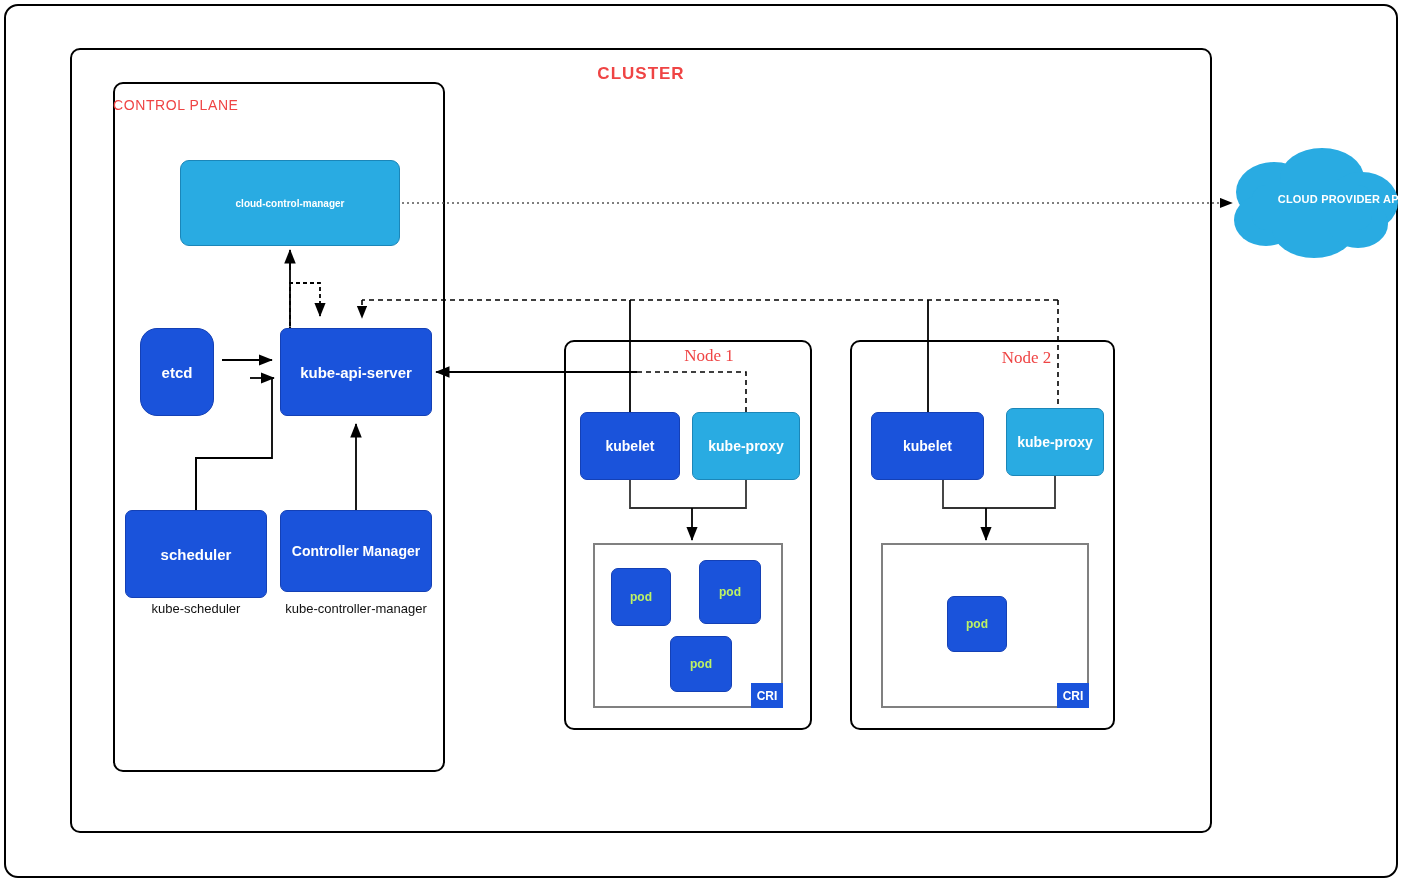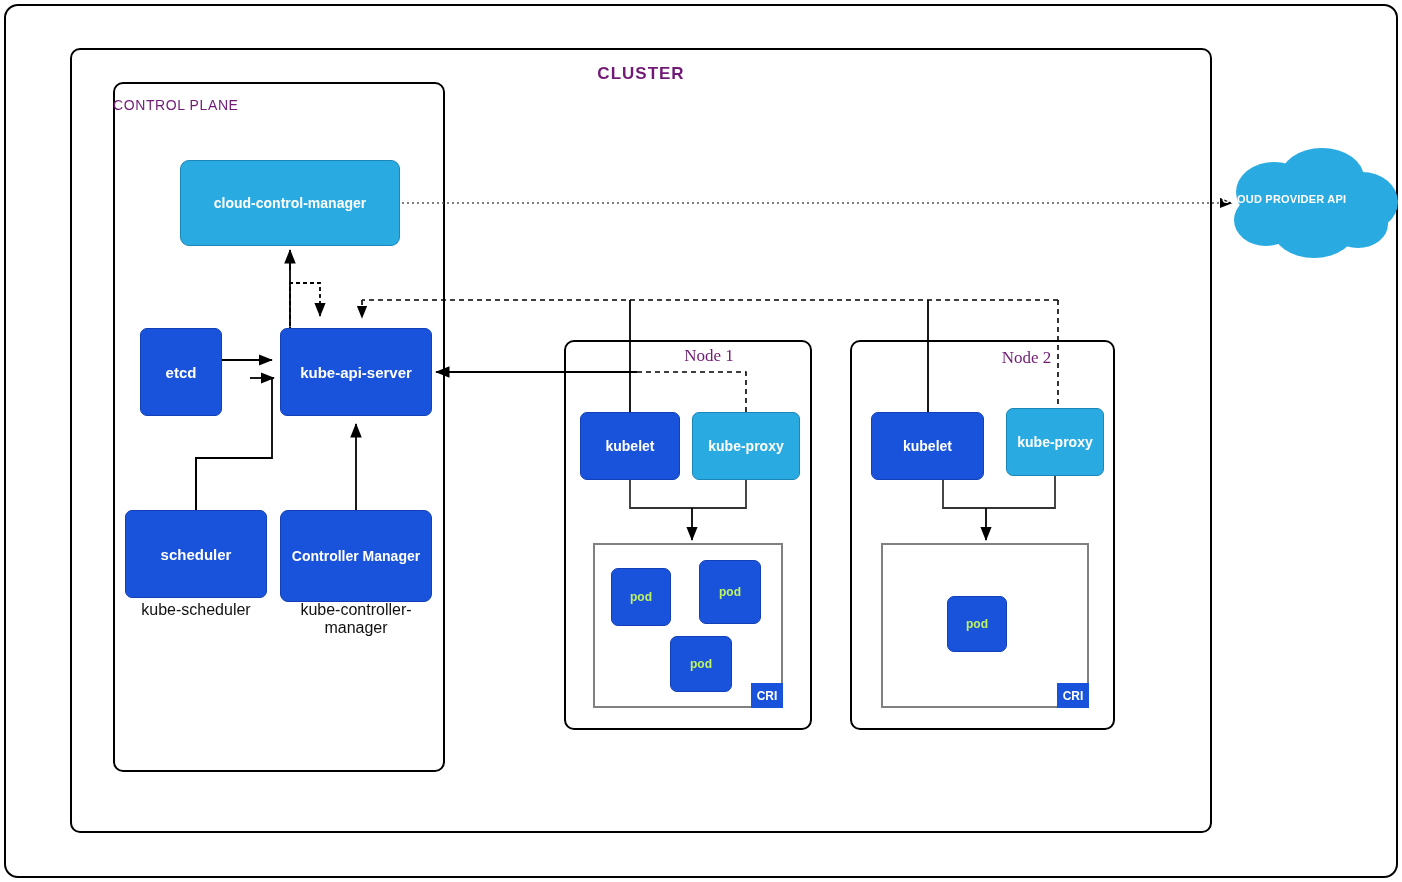--- a/index.html
+++ b/index.html
@@ -8,61 +8,61 @@
 
   .frame{position:absolute;box-sizing:border-box;background:#ffffff;}
   .outer-frame{left:4px;top:4px;width:1394px;height:874px;border:2px solid #000;border-radius:14px;}
   .cluster-frame{left:70px;top:48px;width:1142px;height:785px;border:2px solid #000;border-radius:10px;}
   .control-frame{left:113px;top:82px;width:332px;height:690px;border:2px solid #000;border-radius:10px;}
   .node1-frame{left:564px;top:340px;width:248px;height:390px;border:2px solid #000;border-radius:10px;}
   .node2-frame{left:850px;top:340px;width:265px;height:390px;border:2px solid #000;border-radius:10px;}
   .cri1-frame{left:593px;top:543px;width:190px;height:165px;border:2px solid #808080;}
   .cri2-frame{left:881px;top:543px;width:208px;height:165px;border:2px solid #808080;}
 
-  .ttl{position:absolute;color:#701a75;}
+  .ttl{position:absolute;color:#ef4444;}
   .cluster-title{left:0;top:64px;width:1282px;text-align:center;font-size:17px;font-weight:bold;letter-spacing:1px;}
   .control-title{left:113px;top:97px;width:332px;text-align:left;font-size:14px;letter-spacing:.6px;}
   .node-title{font-family:"Liberation Serif",serif;font-size:17px;}
   .node1-title{left:564px;top:346px;width:290px;text-align:center;}
   .node2-title{left:850px;top:348px;width:265px;text-align:center;margin-left:44px;}
 
   .box{position:absolute;box-sizing:border-box;display:flex;align-items:center;justify-content:center;
        color:#fff;font-weight:bold;text-align:center;border-radius:7px;}
   .b-dark{background:#1a53db;border:1px solid #1440b5;}
   .b-light{background:#29abe2;border:1px solid #1b86b8;}
 
-  .ccm{left:180px;top:160px;width:220px;height:86px;font-size:14px;border-radius:9px;}
-  .etcd{left:140px;top:328px;width:82px;height:88px;font-size:15px;}
+  .ccm{left:180px;top:160px;width:220px;height:86px;font-size:10px;border-radius:9px;}
+  .etcd{left:140px;top:328px;width:74px;height:88px;font-size:15px;border-radius:17px;}
   .apis{left:280px;top:328px;width:152px;height:88px;font-size:15px;}
   .sched{left:125px;top:510px;width:142px;height:88px;font-size:15px;}
-  .ctlm{left:280px;top:510px;width:152px;height:92px;font-size:14px;border-radius:8px;}
+  .ctlm{left:280px;top:510px;width:152px;height:82px;font-size:14px;}
 
   .n1-kubelet{left:580px;top:412px;width:100px;height:68px;font-size:14px;}
   .n1-proxy{left:692px;top:412px;width:108px;height:68px;font-size:14px;}
   .n2-kubelet{left:871px;top:412px;width:113px;height:68px;font-size:14px;}
   .n2-proxy{left:1006px;top:408px;width:98px;height:68px;font-size:14px;}
 
   .pod{position:absolute;box-sizing:border-box;display:flex;align-items:center;justify-content:center;
        background:#1a53db;border:1px solid #1440b5;border-radius:7px;color:#bef264;font-weight:bold;font-size:12px;}
   .p1{left:611px;top:568px;width:60px;height:58px;}
   .p2{left:699px;top:560px;width:62px;height:64px;}
   .p3{left:670px;top:636px;width:62px;height:56px;}
   .p4{left:947px;top:596px;width:60px;height:56px;}
 
   .cri{position:absolute;box-sizing:border-box;display:flex;align-items:center;justify-content:center;
        background:#1a53db;color:#fff;font-weight:bold;font-size:12px;}
   .cri1{left:751px;top:683px;width:32px;height:25px;}
   .cri2{left:1057px;top:683px;width:32px;height:25px;}
 
-  .sublabel{position:absolute;font-size:16px;color:#111;text-align:center;}
+  .sublabel{position:absolute;font-size:13px;color:#111;text-align:center;}
   .sl-sched{left:125px;top:601px;width:142px;}
   .sl-ctlm{left:270px;top:601px;width:172px;}
 
   .cloud{position:absolute;left:1222px;top:140px;width:180px;height:125px;}
-  .cloud-txt{position:absolute;left:1222px;top:193px;width:180px;text-align:left;
+  .cloud-txt{position:absolute;left:1222px;top:193px;width:180px;text-align:right;
              color:#fff;font-weight:bold;font-size:11px;letter-spacing:.2px;}
 
   svg.wires{position:absolute;left:0;top:0;width:1402px;height:882px;pointer-events:none;}
 </style>
 </head>
 <body>
 
 <div id="stage">
 
   <div class="frame outer-frame"></div>

